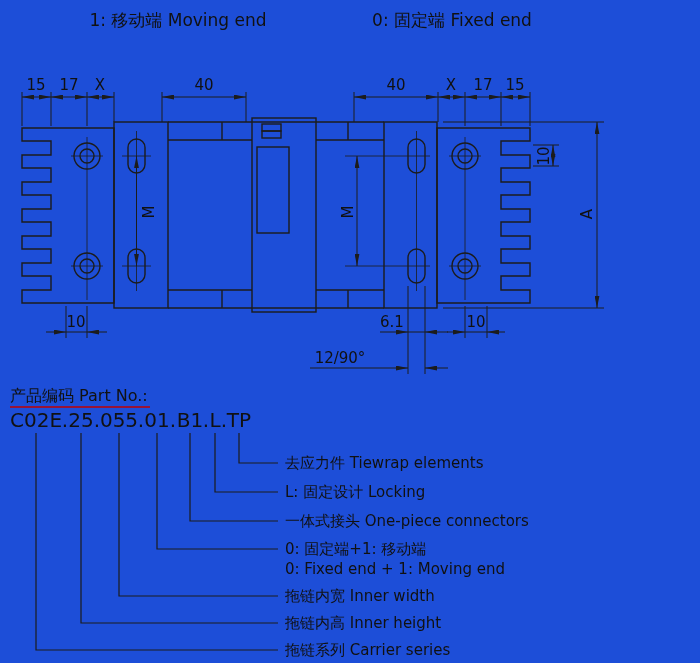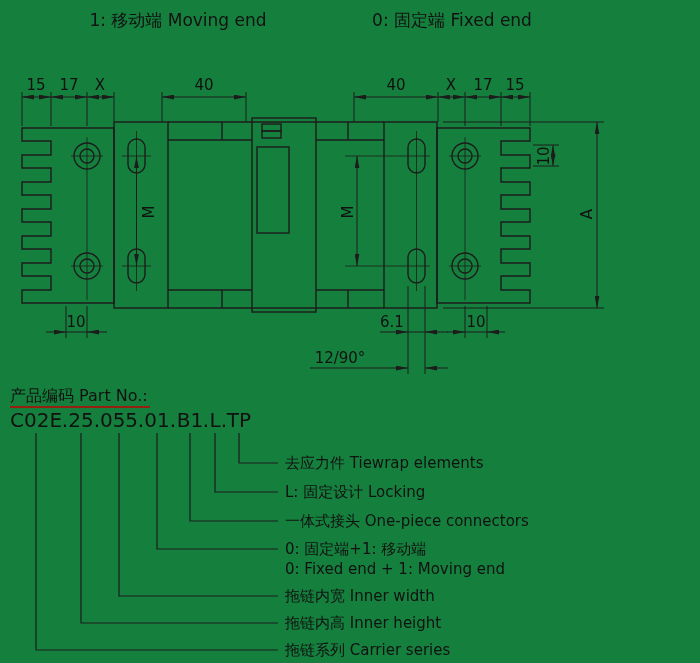--- a/index.html
+++ b/index.html
@@ -1,16 +1,16 @@
 <!DOCTYPE html>
 <html><head>
 <meta charset="utf-8">
 <style>
   html,body { margin:0; padding:0; background:#fff; }
-  .page { width:700px; height:663px; position:relative; background:#15803d; }
+  .page { width:700px; height:663px; position:relative; background:#1d4ed8; }
   svg { display:block; }
   text { font-family:"DejaVu Sans","Liberation Sans",sans-serif; fill:#111; }
   .outline { fill:none; stroke:#1c1c1c; stroke-width:1.4; }
   .cl      { fill:none; stroke:#1c1c1c; stroke-width:0.8; }
   .dim     { fill:none; stroke:#1c1c1c; stroke-width:1; }
   .tree    { fill:none; stroke:#1c1c1c; stroke-width:1.2; }
   .toplabel { font-size:17px; text-anchor:middle; }
   .dimtext  { font-size:15px; text-anchor:middle; }
   .heading  { font-size:16px; }
   .partno   { font-size:20px; text-anchor:middle; }

